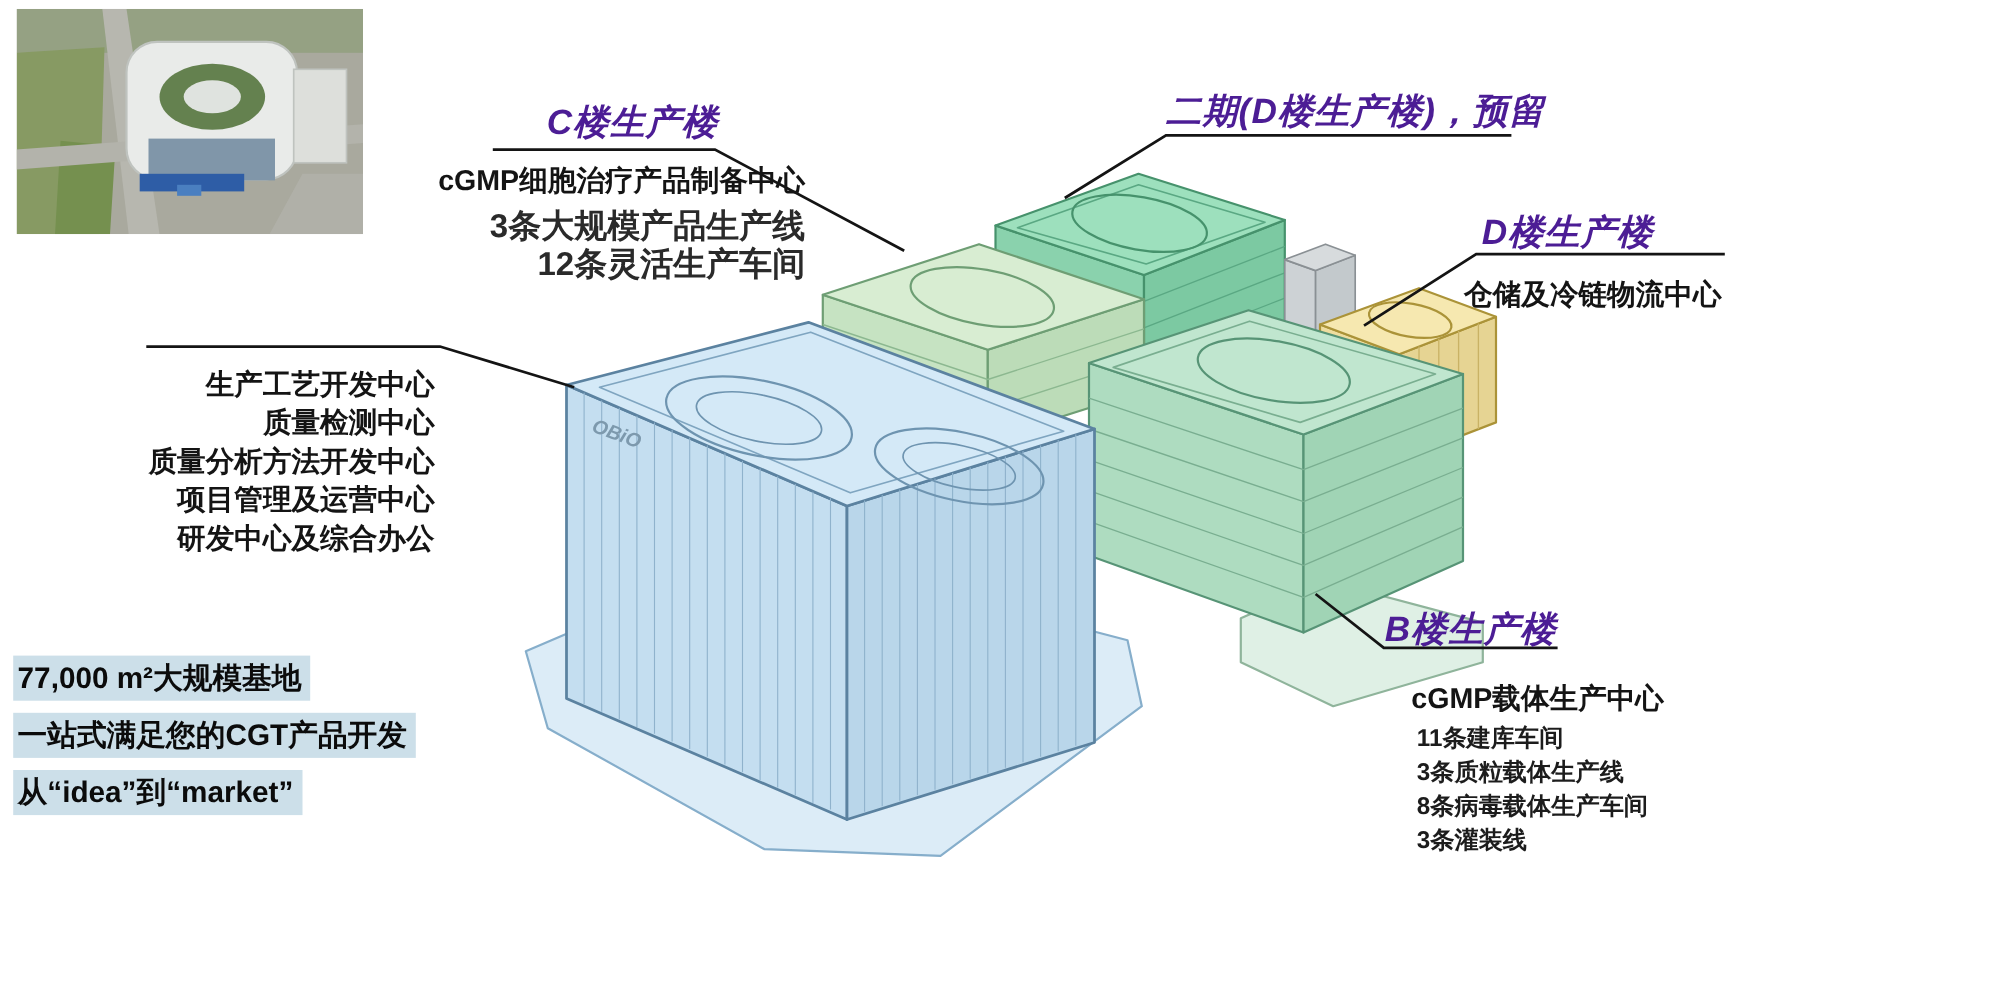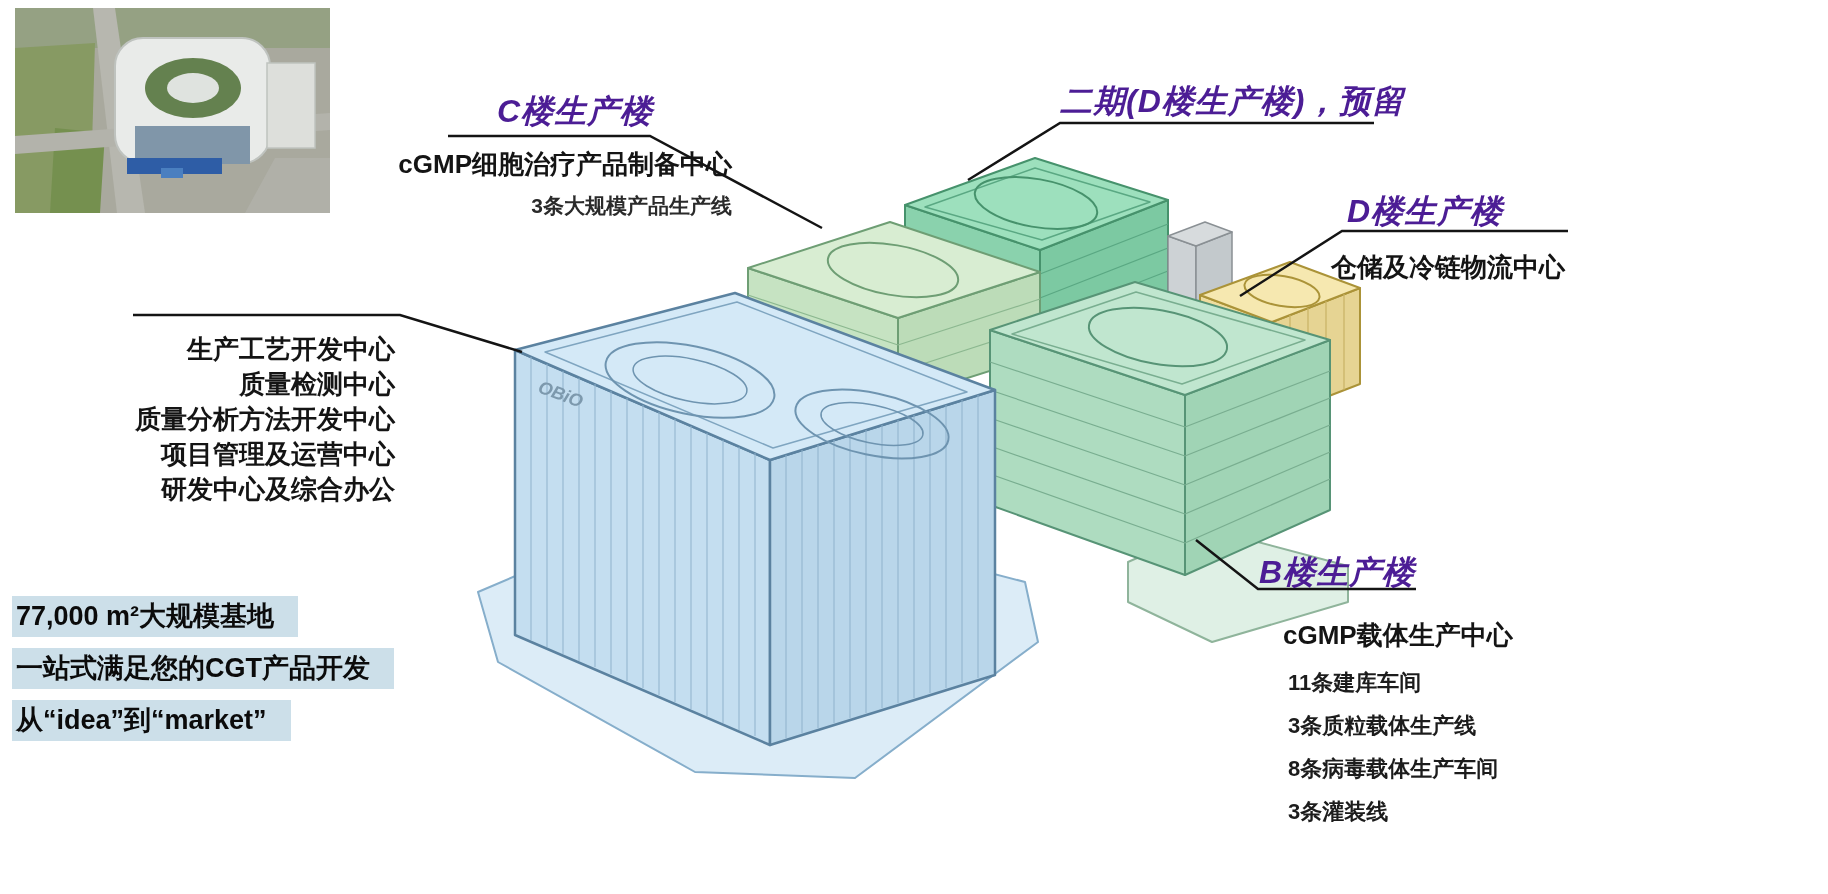--- a/index.html
+++ b/index.html
@@ -8,33 +8,33 @@
     font-family:"Liberation Sans","DejaVu Sans",sans-serif;color:#111;
   }
   .scene{position:absolute;left:0;top:0;width:1828px;height:894px;}
   .photo{position:absolute;left:15px;top:8px;width:315px;height:205px;overflow:hidden;}
   .photo svg{display:block;width:100%;height:100%;}
   .bldg-title{
     position:absolute;font-style:italic;font-weight:700;font-size:32px;
     text-align:center;letter-spacing:1px;white-space:nowrap;color:#4c1d95;
   }
   .sub-strong{font-weight:700;font-size:26px;color:#141414;margin-bottom:6px;white-space:nowrap;}
-  .sub-line{font-weight:700;font-size:21px;color:#2a2a2a;line-height:35px;white-space:nowrap;}
+  .sub-line{font-weight:700;font-size:30px;color:#2a2a2a;line-height:35px;white-space:nowrap;}
   .c-block{position:absolute;left:380px;top:147px;width:352px;text-align:right;}
   .e-sub{position:absolute;left:1270px;top:250px;width:295px;text-align:right;}
   .a-list{position:absolute;left:130px;top:332px;width:265px;text-align:right;}
   .a-list .sub-line{font-size:26px;color:#141414;}
   .b-sub{position:absolute;left:1283px;top:618px;text-align:left;}
   .b-list{position:absolute;left:1288px;top:655px;text-align:left;}
-  .b-list .sub-line{font-size:22px;line-height:31px;color:#1c1c1c;margin-top:12px;}
+  .b-list .sub-line{font-size:22px;line-height:31px;color:#1c1c1c;}
   .footer{position:absolute;left:12px;top:596px;}
   .footer-line{margin-bottom:11px;}
   .footer-line span{
     display:inline-block;background:#ccdfe9;color:#0b0b0b;
-    font-size:27px;font-weight:600;padding:2px 24px 3px 4px;white-space:nowrap;
+    font-size:27px;font-weight:600;padding:2px 8px 3px 4px;white-space:nowrap;
   }
 </style>
 </head>
 <body>
 
 <div class="stage">
 
   <svg class="scene" viewBox="0 0 1828 894" aria-hidden="true">
 
     <g>
@@ -124,20 +124,21 @@
       <rect x="146" y="160" width="22" height="10" fill="#4a7fc0"></rect>
       <rect x="252" y="55" width="48" height="85" fill="#dddfdb" stroke="#bfc3bf" stroke-width="1.5"></rect>
       <polygon points="230,205 260,150 315,150 315,205" fill="#b0b0a8"></polygon>
     </svg>
   </div>
 
   <div class="bldg-title" style="left:430px;top:90px;width:290px;">C楼生产楼</div>
   <div class="c-block">
     <div class="sub-strong">cGMP细胞治疗产品制备中心</div>
     <div class="sub-line">3条大规模产品生产线</div>
+    <div class="sub-line">12条灵活生产车间</div>
   </div>
 
   <div class="bldg-title" style="left:1060px;top:80px;width:336px;">二期(D楼生产楼)，预留</div>
 
   <div class="bldg-title" style="left:1345px;top:190px;width:160px;">D楼生产楼</div>
   <div class="e-sub sub-strong">仓储及冷链物流中心</div>
 
   <div class="a-list">
     <div class="sub-line">生产工艺开发中心</div>
     <div class="sub-line">质量检测中心</div>

